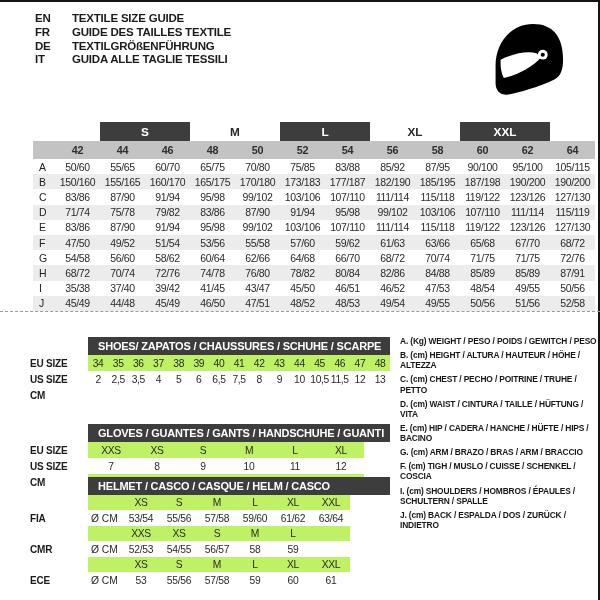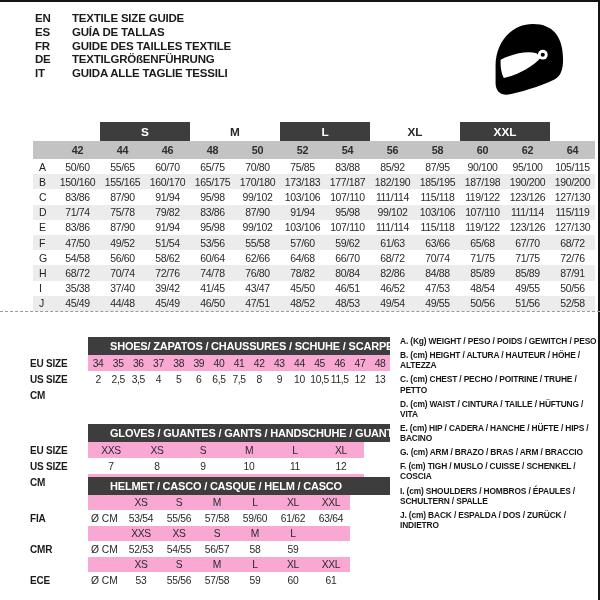--- a/index.html
+++ b/index.html
@@ -37,53 +37,49 @@
   .divider { position:absolute; top:311px; left:0; width:600px; border-top:1px dashed #9a9a9a; }
 
   
   .subtable { position:absolute; left:0; }
   #shoes  { top:337px; width:392px; }
   #gloves { top:406px; width:368px;margin-top:18px; }
   #helmet-table { top:477px; width:392px; }
   .sub-title {
     margin-left:88px; width:302px; height:18px; line-height:18px;
     background:#3d3d3d; color:#fff; font-weight:bold; font-size:11px;
-    padding-left:22px; letter-spacing:-0.2px; white-space:nowrap;
+    padding-left:10px; letter-spacing:-0.2px; white-space:nowrap;
   }
   .srow { display:flex; height:16px; }
   .hrow-s { height:15px; }
   .slabel { flex:0 0 58px; margin-left:30px; display:flex; align-items:center; font-weight:bold; font-size:10px; letter-spacing:-0.2px; white-space:nowrap; }
   .scells { display:flex; align-items:center; height:100%; }
   #shoes .scells { width:302px; }
   #gloves .scells { width:276px; }
   .scell { flex:1 1 0; text-align:center; font-size:10.3px; letter-spacing:-0.35px; white-space:nowrap; min-width:0; color:#2a2a2a; }
-  .shade2 { background:#f9a8d4; }
+  .shade2 { background:#bef264; }
   .hcells { display:flex; align-items:center; height:100%; width:262px; }
   .hunit { flex:0 0 34px; padding-left:3px; font-size:10.3px; white-space:nowrap; color:#2a2a2a; }
   .hcell { flex:0 0 38px; text-align:center; font-size:10.3px; letter-spacing:-0.3px; white-space:nowrap; color:#2a2a2a; }
 
   
   .legend { position:absolute; top:336px; left:400px; width:198px; }
   .legend-item { font-weight:bold; font-size:8.4px; line-height:1.2; margin-bottom:4.1px; letter-spacing:-0.15px; color:#161616; }
 </style>
 </head>
 <body>
 
 <div class="page">
   <div class="border-top"></div>
   <div class="border-right"></div>
 
   <div class="langs">
       <div class="lang-row">
         <div class="lang-code">EN</div>
         <div class="lang-title">TEXTILE SIZE GUIDE</div>
-      </div>
-      <div class="lang-row">
-        <div class="lang-code">ES</div>
-        <div class="lang-title">GUÍA DE TALLAS</div>
       </div>
       <div class="lang-row">
         <div class="lang-code">FR</div>
         <div class="lang-title">GUIDE DES TAILLES TEXTILE</div>
       </div>
       <div class="lang-row">
         <div class="lang-code">DE</div>
         <div class="lang-title">TEXTILGRÖßENFÜHRUNG</div>
       </div>
       <div class="lang-row">

